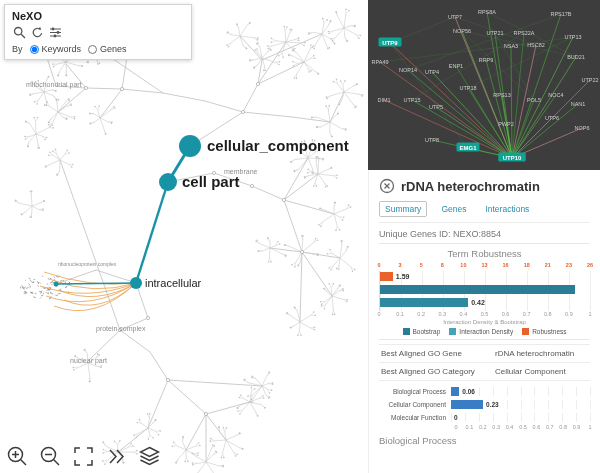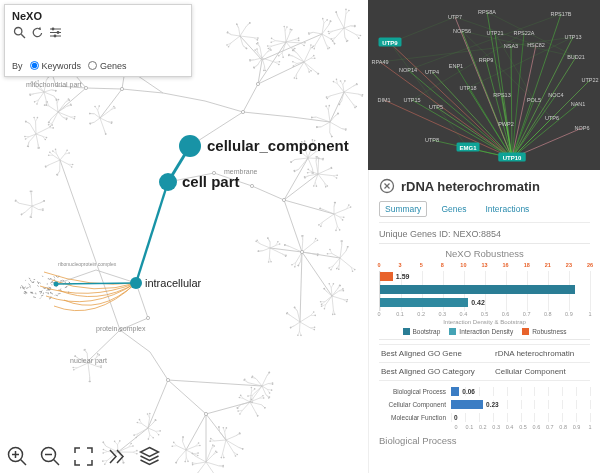--- a/index.html
+++ b/index.html
@@ -8,22 +8,22 @@
 
   
   #left-panel{position:absolute;left:0;top:0;width:368px;height:473px;background:#fff;overflow:hidden}
   #tree-svg{position:absolute;left:0;top:0}
 
   #search-box{position:absolute;left:4px;top:4px;width:188px;background:#fff;border:1px solid #d2d2d2;box-shadow:0 1px 4px rgba(0,0,0,.18);padding:5px 7px;z-index:5}
   .s-title{font-size:11px;font-weight:bold;color:#222;margin-bottom:3px}
   .s-input-row{display:flex;align-items:center;gap:3px}
   #search-input{flex:1;height:17px;font-size:9px;border:1px solid #ccc;padding:0 4px;color:#333;min-width:0;outline:none}
   .s-icon{width:15px;height:15px;display:flex;align-items:center;justify-content:center;cursor:pointer}
-  .by-row{display:flex;align-items:center;gap:7px;margin-top:21px;font-size:9px;color:#444}
-  .radio-label{display:flex;align-items:flex-start;gap:3px;cursor:pointer}
+  .by-row{display:flex;align-items:center;gap:7px;margin-top:4px;font-size:9px;color:#444}
+  .radio-label{display:flex;align-items:flex-end;gap:3px;cursor:pointer}
   input[type=radio]{width:9px;height:9px;margin:0}
 
   #tree-toolbar{position:absolute;left:6px;bottom:5px;display:flex;gap:9px;z-index:5}
   .tool-btn{width:24px;height:24px;background:transparent;border:none;padding:0;cursor:pointer}
   .tool-btn svg{display:block}
 
   
   #network-panel{position:absolute;left:368px;top:0;width:232px;height:170px;background:#3d3d3d}
   #net-svg{width:232px;height:170px;display:block}
 
@@ -1579,21 +1579,21 @@
   </div>
 
   <div class="dp-tabs">
     <span class="dp-tab active">Summary</span>
     <span class="dp-tab">Genes</span>
     <span class="dp-tab">Interactions</span>
   </div>
 
   <div class="dp-sub">Unique Genes ID: NEXO:8854</div>
   <hr>
-  <div class="dp-sec center">NeXO Robustness</div>
+  <div class="dp-sec center">Term Robustness</div>
 
   <div id="rb-chart">
     <div id="rb-top-ticks" class="tick-row orange">
         <span class="tick" style="left: 0%;">0</span>
         <span class="tick" style="left: 10%;">3</span>
         <span class="tick" style="left: 20%;">5</span>
         <span class="tick" style="left: 30%;">8</span>
         <span class="tick" style="left: 40%;">10</span>
         <span class="tick" style="left: 50%;">13</span>
         <span class="tick" style="left: 60%;">16</span>

